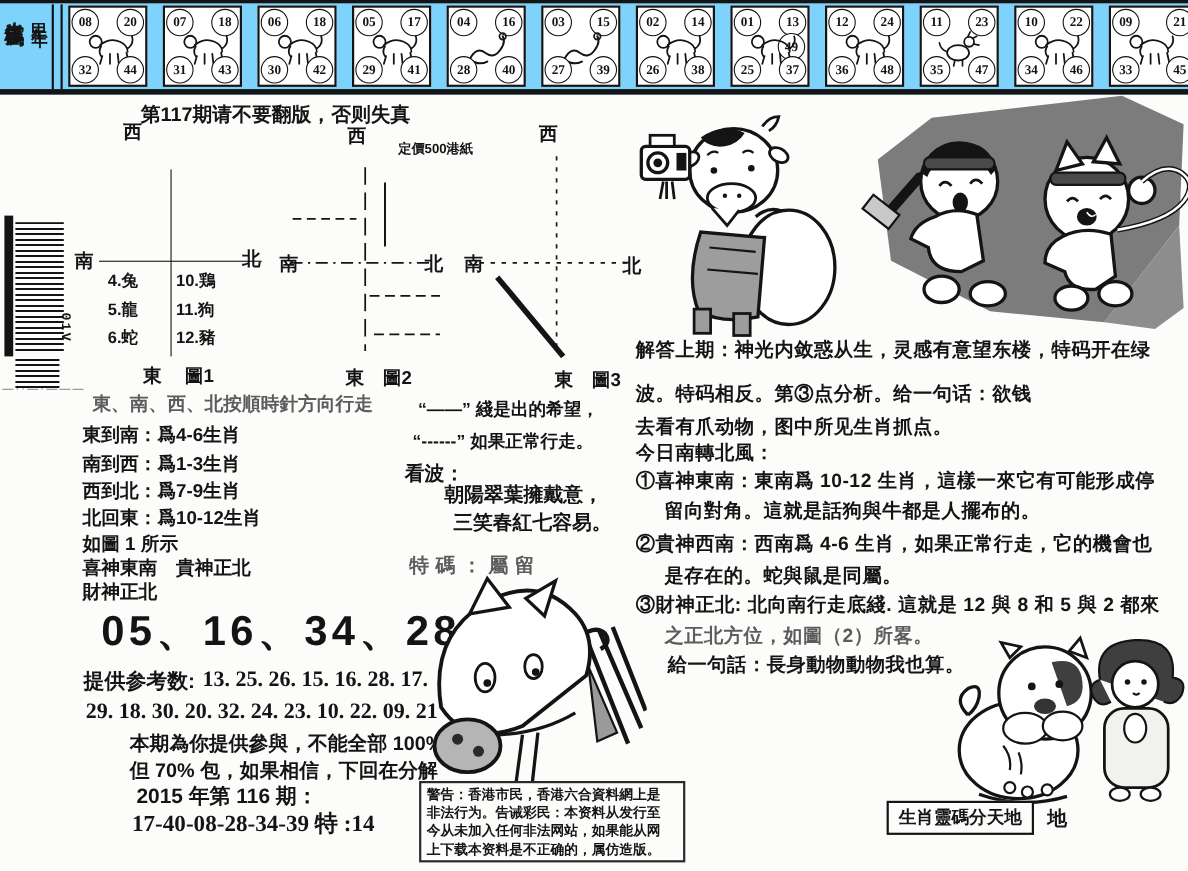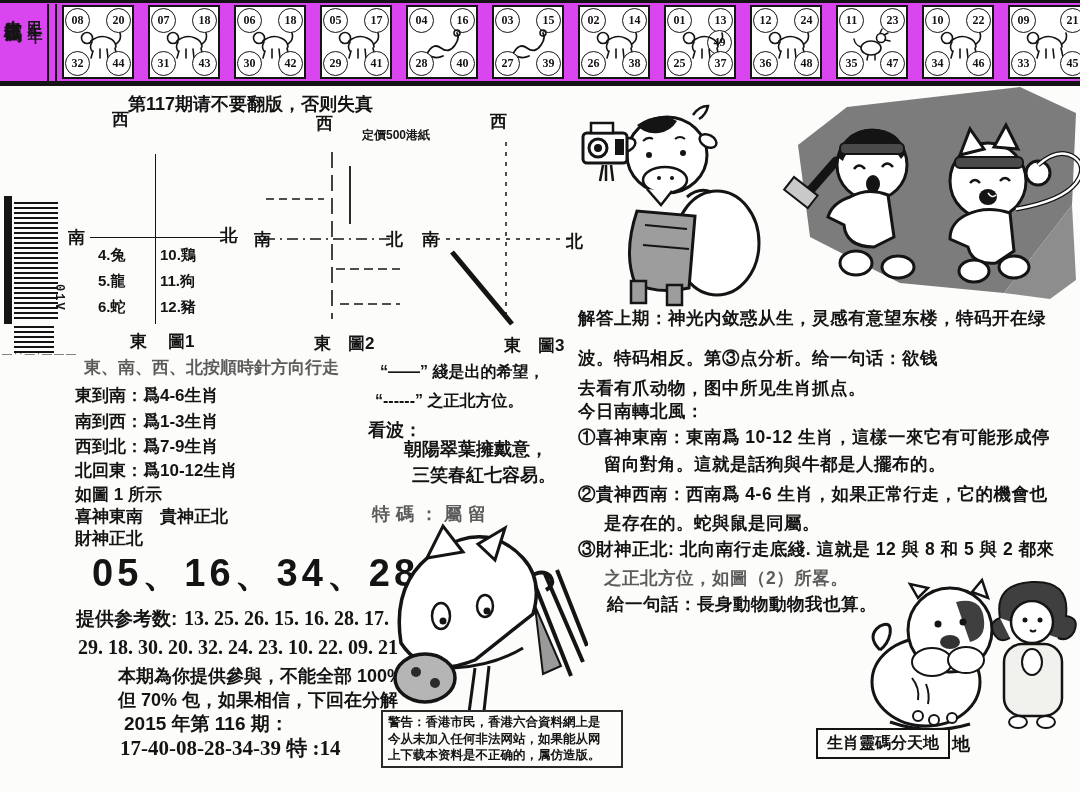--- a/index.html
+++ b/index.html
@@ -1,21 +1,21 @@
 <!DOCTYPE html>
 <html><head>
 <meta charset="utf-8">
 <style>
   html,body{margin:0;padding:0;background:#e8e8e8;}
   .page{position:relative;width:1080px;height:792px;background:#fcfcfa;overflow:hidden;
         font-family:"Liberation Sans",sans-serif;color:#141414;}
   .abs{position:absolute;}
   
   .strip{position:absolute;left:0;top:0;width:1080px;height:86px;border-top:3px solid #141414;
-         border-bottom:5px solid #141414;box-sizing:border-box;overflow:hidden;background:#d946ef;}
+         border-bottom:5px solid #141414;box-sizing:border-box;overflow:hidden;background:#7dd3fc;}
   .mast-col{position:absolute;top:2px;writing-mode:vertical-rl;text-orientation:upright;
             font-weight:900;line-height:1;}
   .mast-title{left:4px;font-size:18px;letter-spacing:2px;}
   .mast-year{left:28px;font-size:15px;letter-spacing:4px;top:6px;}
   .mast-div{position:absolute;left:47px;top:1px;width:6px;height:78px;
             border-left:2px solid #141414;border-right:2px solid #141414;}
   .zcell{position:absolute;top:2px;height:74px;width:72px;border:2.5px solid #141414;
          box-sizing:border-box;background:#fff;}
   .circ{position:absolute;width:23px;height:23px;border:1.8px solid #141414;border-radius:50%;
         display:flex;align-items:center;justify-content:center;
@@ -38,21 +38,21 @@
   .bc-stripes{position:absolute;left:14px;top:202px;width:44px;height:118px;
       background:repeating-linear-gradient(to bottom,#141414 0 2px,#fdfdfd 2px 5px);}
   .bc-stripes2{position:absolute;left:14px;top:326px;width:40px;height:28px;
       background:repeating-linear-gradient(to bottom,#141414 0 2px,#fdfdfd 2px 5px);}
   .bc-code{position:absolute;left:52px;top:284px;writing-mode:vertical-rl;
       font:700 12px "Liberation Mono",monospace;letter-spacing:2px;}
   
   .warnbox{position:absolute;left:381px;top:710px;width:228px;border:2px solid #2a2a2a;
            padding:2px 5px;font-size:12.5px;font-weight:700;line-height:16.5px;background:#fcfcfa;}
   .footbox{position:absolute;left:806px;top:728px;border:2px solid #141414;
-           padding:3px 9px;font-size:16px;font-weight:800;background:#fcfcfa;margin-left:10px;}
+           padding:3px 9px;font-size:16px;font-weight:800;background:#fcfcfa;}
   .an-line{position:absolute;font-size:17.5px;font-weight:700;letter-spacing:.5px;white-space:nowrap;}
   .g-line{position:absolute;font-size:17px;font-weight:700;white-space:nowrap;}
   .p-line{position:absolute;font-size:18px;font-weight:700;white-space:nowrap;margin-left:40px;}
 </style>
 </head>
 <body>
 
 <div class="page">
 
   <svg width="0" height="0" style="position:absolute" aria-hidden="true">
@@ -321,21 +321,21 @@
 
   <div>
     <div class="p-line" style="left:78px;top:664px">本期為你提供參與，不能全部 100%，</div>
     <div class="p-line" style="left:78px;top:688px">但 70% 包，如果相信，下回在分解</div>
     <div class="p-line" style="left:84px;top:711px;font-size:19px">2015 年第 116 期：</div>
     <div class="p-line serifnum" style="left:80px;top:734px;font-size:21px">17-40-08-28-34-39 特 :14</div>
   </div>
 
   <div>
     <div class="abs cjk" style="left:380px;top:362px;font-size:16px">“——” 綫是出的希望，</div>
-    <div class="abs cjk" style="left:375px;top:391px;font-size:16px">“------” 之正北方位。</div>
+    <div class="abs cjk" style="left:375px;top:391px;font-size:16px">“------” 如果正常行走。</div>
     <div class="abs cjk" style="left:368px;top:418px;font-size:18px">看波：</div>
     <div class="abs cjk" style="left:404px;top:437px;font-size:18px">朝陽翠葉擁戴意，</div>
     <div class="abs cjk" style="left:412px;top:463px;font-size:18px">三笑春紅七容易。</div>
     <div class="abs cjk smudge" style="left:372px;top:502px;font-size:18px;letter-spacing:6px">特碼：屬留</div>
   </div>
 
   <svg class="abs" style="left:383px;top:518px" width="205" height="208" viewBox="0 0 205 208">
     <path d="M145 60 q14 -10 22 -2 q6 8 -4 14 M150 62 l38 96 M162 56 l38 88 M174 52 l30 76" fill="none" stroke="#141414" stroke-width="4"></path>
     <path d="M152 88 l26 60 l-18 8 z" fill="#9a9a9a" stroke="#141414" stroke-width="2"></path>
     <path d="M18 125 Q8 62 55 32 Q105 2 140 40 Q160 62 150 96 L92 142 Q42 162 18 125 Z" fill="#fff" stroke="#141414" stroke-width="3.5"></path>
@@ -389,20 +389,21 @@
       <circle cx="180" cy="70" r="2.5" fill="#141414"></circle>
     <path d="M170 80 q3 3 6 0" fill="none" stroke="#141414" stroke-width="2"></path>
     <rect x="144" y="94" width="58" height="72" rx="18" fill="#f1f1ee" stroke="#141414" stroke-width="2.5"></rect>
     <ellipse cx="172" cy="112" rx="10" ry="13" fill="#fff" stroke="#141414" stroke-width="2"></ellipse>
     <ellipse cx="158" cy="172" rx="9" ry="6" fill="#fff" stroke="#141414" stroke-width="2"></ellipse>
     <ellipse cx="186" cy="172" rx="9" ry="6" fill="#fff" stroke="#141414" stroke-width="2"></ellipse>
   </svg>
 
   <div class="warnbox">
     <div>警告：香港市民，香港六合資料網上是</div>
+    <div>非法行为。告诫彩民：本资料从发行至</div>
     <div>今从未加入任何非法网站，如果能从网</div>
     <div>上下载本资料是不正确的，属仿造版。</div>
   </div>
 
   <div class="footbox">生肖靈碼分天地</div>
   <div class="abs cjk" style="left:952px;top:732px;font-size:18px">地</div>
 
 </div>
 
 </body></html>

